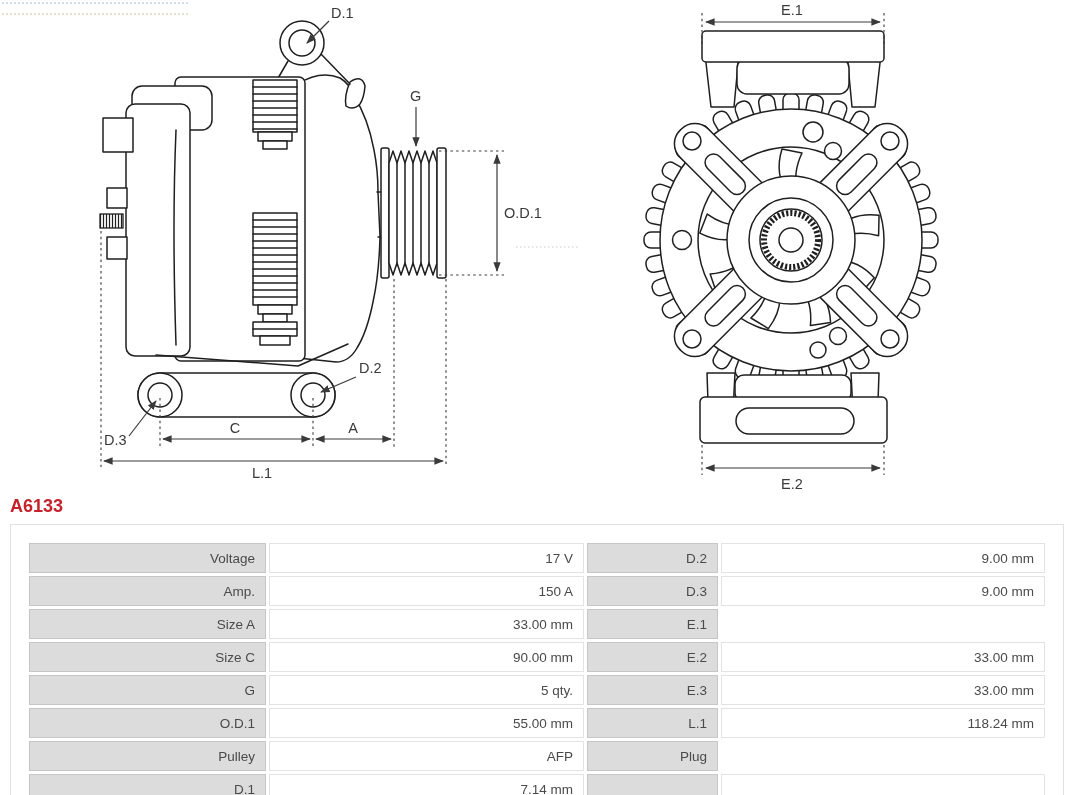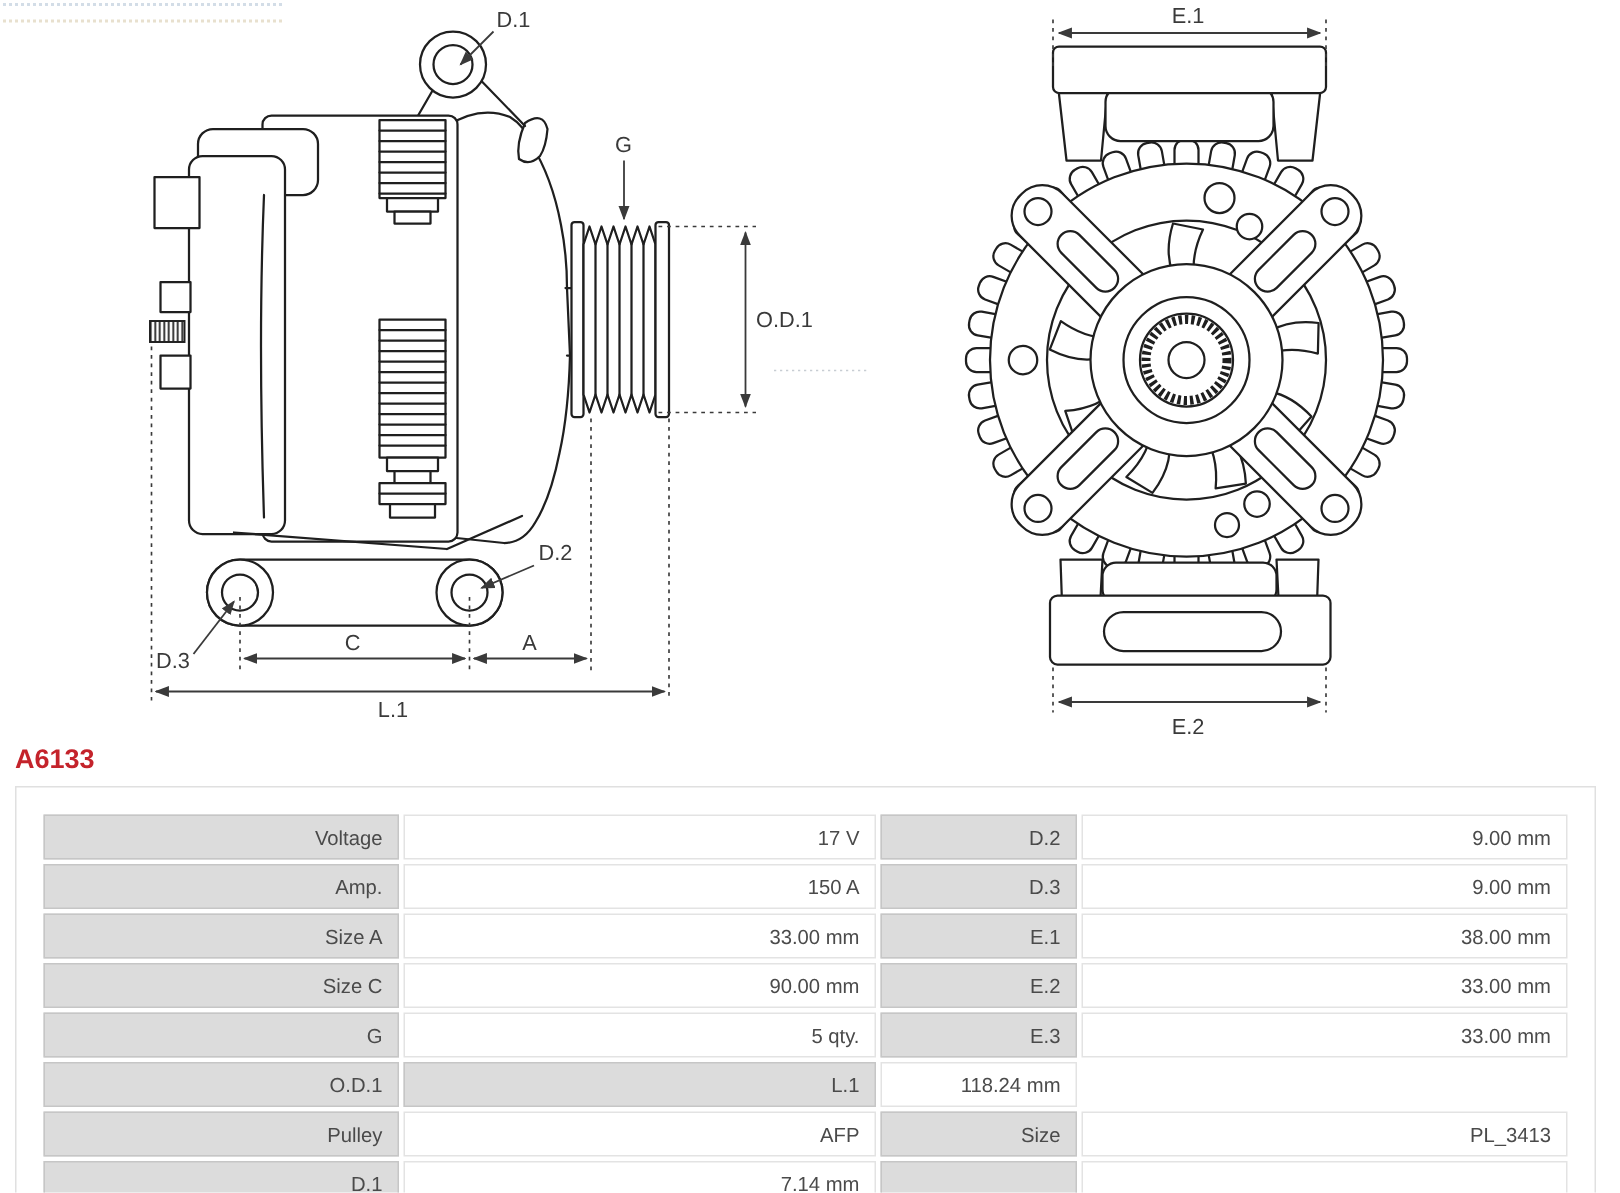--- a/index.html
+++ b/index.html
@@ -259,44 +259,43 @@
   <div class="srow">
     <div class="cl">Amp.</div>
     <div class="cv">150 A</div>
     <div class="cl">D.3</div>
     <div class="cv">9.00 mm</div>
   </div>
   <div class="srow">
     <div class="cl">Size A</div>
     <div class="cv">33.00 mm</div>
     <div class="cl">E.1</div>
-    <div class="cv">38.00 mm</div>
   </div>
   <div class="srow">
     <div class="cl">Size C</div>
     <div class="cv">90.00 mm</div>
     <div class="cl">E.2</div>
     <div class="cv">33.00 mm</div>
   </div>
   <div class="srow">
     <div class="cl">G</div>
     <div class="cv">5 qty.</div>
     <div class="cl">E.3</div>
     <div class="cv">33.00 mm</div>
   </div>
   <div class="srow">
     <div class="cl">O.D.1</div>
+    <div class="cv">55.00 mm</div>
     <div class="cl">L.1</div>
     <div class="cv">118.24 mm</div>
   </div>
   <div class="srow">
     <div class="cl">Pulley</div>
     <div class="cv">AFP</div>
-    <div class="cl">Size</div>
-    <div class="cv">PL_3413</div>
+    <div class="cl">Plug</div>
   </div>
   <div class="srow">
     <div class="cl">D.1</div>
     <div class="cv">7.14 mm</div>
     <div class="cl"></div>
     <div class="cv"></div>
   </div>
 </div>
 
 </body></html>

